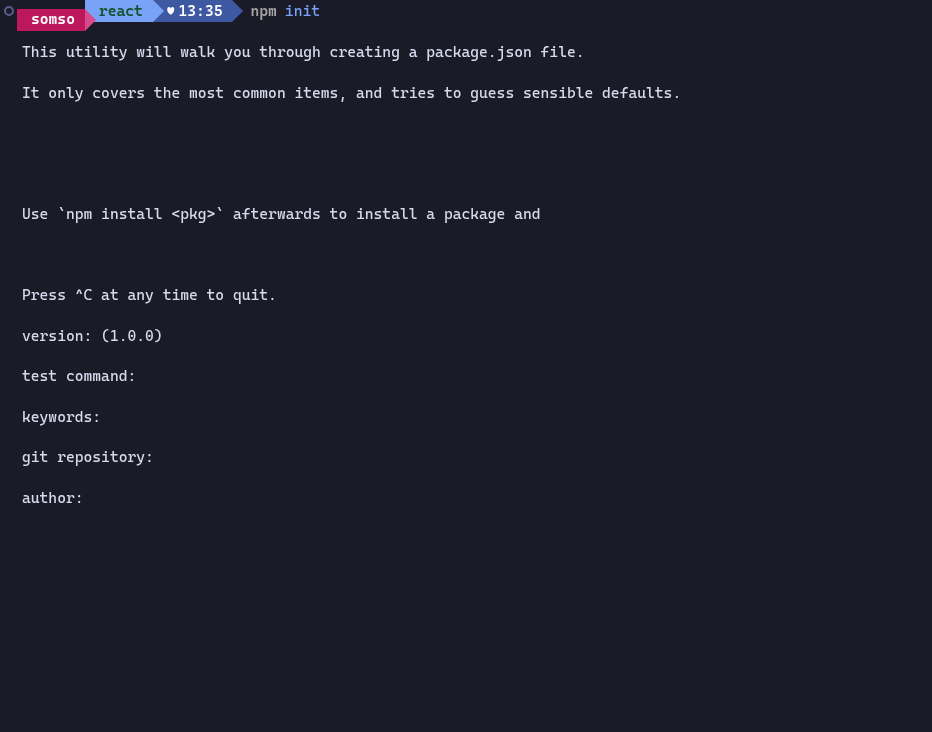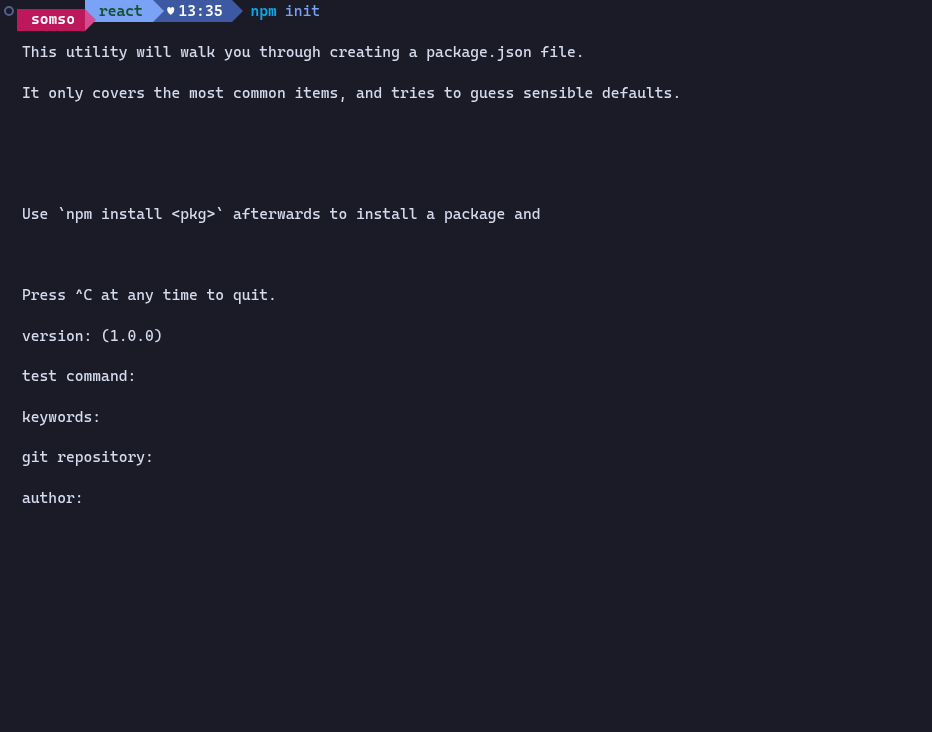--- a/index.html
+++ b/index.html
@@ -64,21 +64,21 @@
     background: #3d59a1;
     color: #ffffff;
   }
   .seg-time::after { color: #3d59a1; }
   .heart { font-size: 13px; margin-right: 4px; }
   .cmd-area {
     display: inline-flex;
     align-items: center;
     padding-left: 18px;
   }
-  .cmd-exe { color: #0ea5e9; font-weight: 600; }
+  .cmd-exe { color: #a3a3a3; font-weight: 600; }
   .cmd-arg { color: #7aa2f7; margin-left: 8px; }
   .content {
     padding: 0 0 0 22px;
     color: #d5dbed;
     white-space: pre;
     font-weight: 500;
   }
 </style>
 </head>
 <body>

